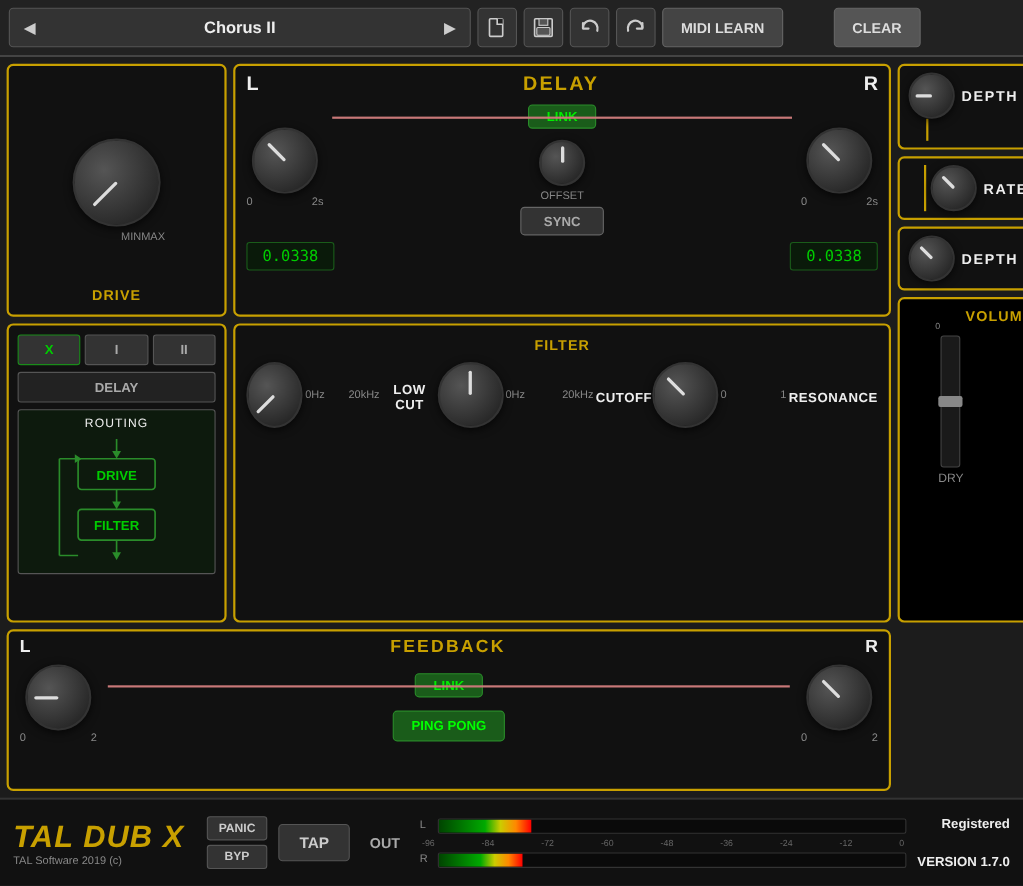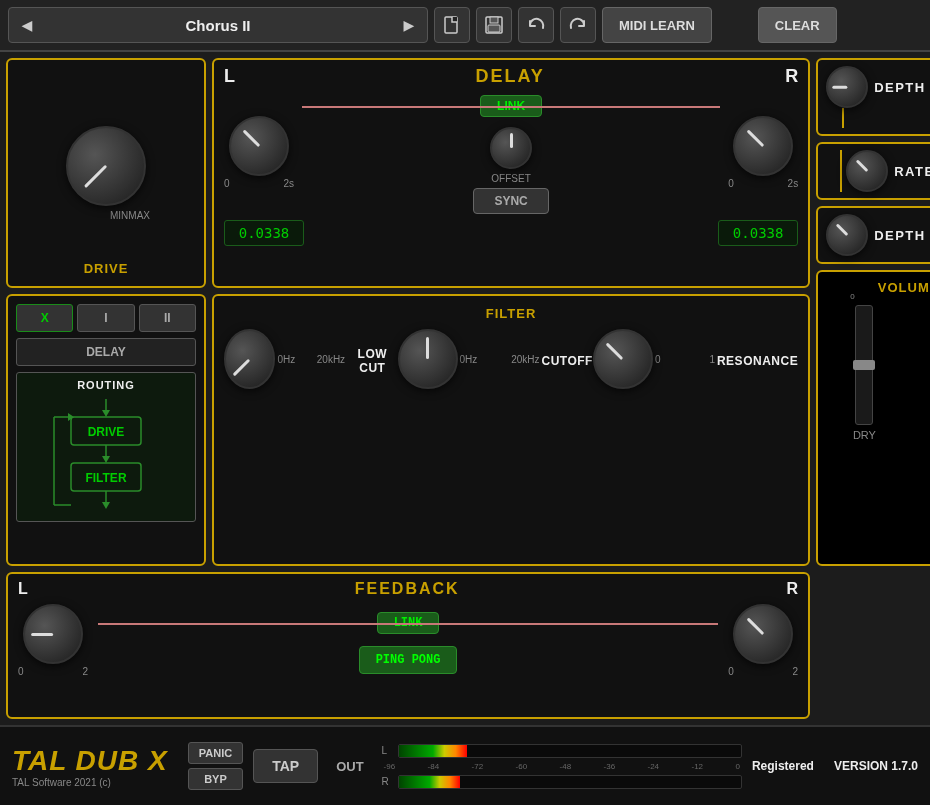--- a/index.html
+++ b/index.html
@@ -462,21 +462,21 @@
       justify-content: space-between;
       padding: 0 2px;
     }
     .meter-tick {
       font-size: 8px;
       color: #666;
     }
     .version-area {
       margin-left: auto;
       display: flex;
-      flex-direction: row;
+      flex-direction: column;
       align-items: flex-end;
       gap: 20px;
     }
     .registered {
       color: #eee;
       font-size: 12px;
       font-weight: bold;
     }
     .version {
       color: #eee;
@@ -754,21 +754,21 @@
     </div>
 
     <div class="mode-panel" style="grid-column:1;grid-row:2;">
       <div class="mode-btns">
         <div class="mode-btn active">X</div>
         <div class="mode-btn">I</div>
         <div class="mode-btn">II</div>
       </div>
       <div class="post-btn">DELAY</div>
       <div style="border:1px solid #555;border-radius:3px;background:#0d1a0d;padding:6px;">
-        <div style="font-size:11px;font-weight:bold;color:#eee;text-align:center;margin-bottom:4px;letter-spacing:1px;">ROUTING</div>
+        <div style="font-size:11px;font-weight:normal;color:#eee;text-align:center;margin-bottom:4px;letter-spacing:1px;">ROUTING</div>
         <div class="routing-svg-wrap">
           <svg width="120" height="120" viewBox="0 0 120 120">
 
             <line x1="60" y1="4" x2="60" y2="18" stroke="#2a8c2a" stroke-width="1.5"></line>
             <polygon points="56,15 64,15 60,22" fill="#2a8c2a"></polygon>
 
             <rect x="25" y="22" width="70" height="28" rx="3" fill="none" stroke="#2a8c2a" stroke-width="1.5"></rect>
             <text x="60" y="41" text-anchor="middle" fill="#00cc00" font-size="12" font-weight="bold">DRIVE</text>
 
             <line x1="60" y1="50" x2="60" y2="64" stroke="#2a8c2a" stroke-width="1.5"></line>
@@ -838,21 +838,21 @@
       <div class="feedback-knobs">
         <div class="knob-group">
           <div class="knob">
             <div class="knob-indicator pos-270"></div>
           </div>
           <div class="knob-range" style="width:70px;">
             <span>0</span>
               <span>2</span>
           </div>
         </div>
-        <div style="flex:1;display:flex;flex-direction:column;align-items:center;gap:8px;font-family:Liberation Mono, monospace;">
+        <div style="flex:1;display:flex;flex-direction:column;align-items:center;gap:8px;">
           <div style="position:relative;width:100%;height:30px;display:flex;align-items:center;justify-content:center;">
             <div style="position:absolute;left:0;right:0;height:2px;background:#c87878;top:50%;"></div>
             <div class="link-btn active">LINK</div>
           </div>
           <div class="ping-pong-btn">PING PONG</div>
         </div>
         <div class="knob-group">
           <div class="knob">
             <div class="knob-indicator pos-315"></div>
           </div>
@@ -862,21 +862,21 @@
           </div>
         </div>
       </div>
     </div>
 
   </div>
 
   <div class="bottom-bar">
     <div class="brand">
       <div class="brand-name">TAL DUB X</div>
-      <div class="brand-sub">TAL Software 2021 (c)</div>
+      <div class="brand-sub">TAL Software 2019 (c)</div>
     </div>
     <div class="bottom-btns">
       <div class="bottom-btn">PANIC</div>
       <div class="bottom-btn">BYP</div>
     </div>
     <div class="tap-btn">TAP</div>
     <div class="out-label">OUT</div>
     <div class="meter-section">
       <div class="meter-row">
         <span class="meter-ch">L</span>

